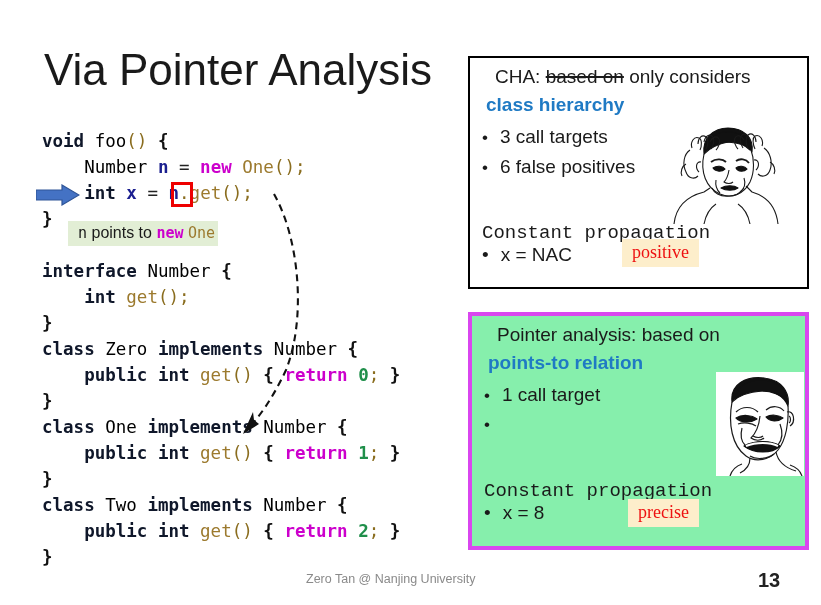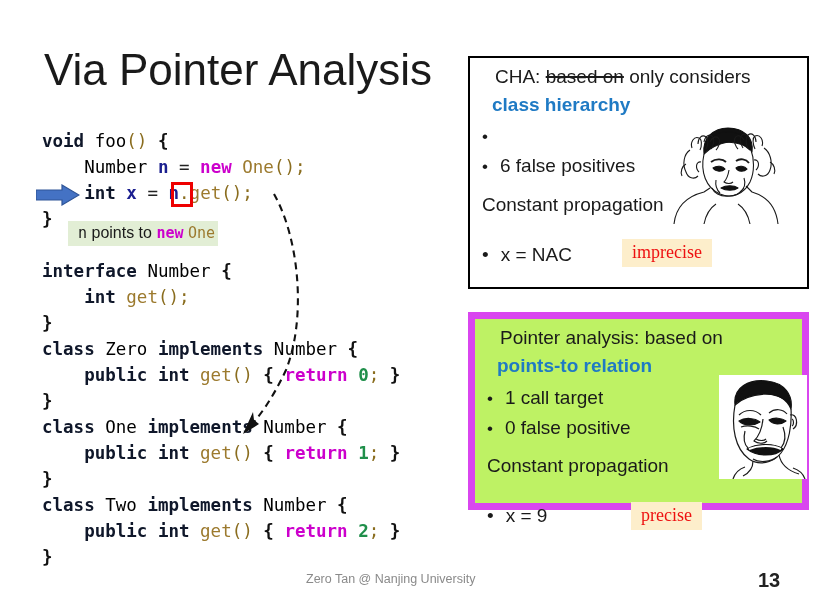--- a/index.html
+++ b/index.html
@@ -81,45 +81,45 @@
     color: #1a1a1a;
   }
   .panel-cha {
     left: 468px; top: 56px;
     width: 341px; height: 233px;
     background: #ffffff;
     border: 2px solid #000000;
   }
   .panel-pta {
     left: 468px; top: 312px;
-    width: 341px; height: 198px;
-    background: #bef264;
-    border: 7px solid #d946ef;
+    width: 341px; height: 238px;
+    background: #86efac;
+    border: 4px solid #d946ef;
   }
   .p-inner { position: relative; width: 100%; height: 100%; }
 
   .p-head {
     position: absolute; left: 25px; top: 8px;
     font-size: 19px; white-space: nowrap;
   }
   .strike { text-decoration: line-through; text-decoration-thickness: 2px; }
   .p-sub {
-    position: absolute; left: 22px; top: 36px;
+    position: absolute; left: 16px; top: 36px;
     font-size: 19px; font-weight: bold; color: #1f7ac4;
     white-space: nowrap;
   }
   .p-bullets { position: absolute; left: 12px; top: 64px; }
   .p-bullet {
     font-size: 19px; line-height: 29px; white-space: nowrap;
     display: flex; align-items: baseline; gap: 12px;
   }
   .p-bullet .dot { font-size: 17px; line-height: 29px; }
   .p-cp {
-    position: absolute; left: 12px; top: 136px;
-    font-size: 19px; white-space: nowrap;
+    position: absolute; left: 12px; top: 164px;
+    font-size: 19px; white-space: nowrap; font-family: Liberation Mono, monospace;
   }
   .p-last {
     position: absolute; left: 12px; top: 186px;
     font-size: 19px; white-space: nowrap;
     display: flex; align-items: baseline; gap: 12px;
   }
   .tagbox {
     position: absolute;
     background: #fdeecb;
     color: #ee1111;
@@ -170,32 +170,33 @@
     <polygon points="243,434 259,424 254,420 253,412" fill="#111111"></polygon>
   </svg>
 
   <div class="panel panel-cha">
     <div class="p-inner">
       <div class="p-head"><span>CHA: </span><span class="strike">based on</span><span> only considers</span></div>
       <div class="p-sub">class hierarchy</div>
       <div class="p-bullets">
         <div class="p-bullet">
             <span class="dot">•</span>
+            <span>3 call targets</span>
           </div>
         <div class="p-bullet">
             <span class="dot">•</span>
             <span>6 false positives</span>
           </div>
       </div>
       <div class="p-cp">Constant propagation</div>
       <div class="p-last">
           <span class="dot">•</span>
           <span>x = NAC</span>
         </div>
-      <div class="tagbox tag-imprecise">imprecise</div>
+      <div class="tagbox tag-imprecise">positive</div>
 
       <svg class="meme meme-cha" viewBox="0 0 120 104">
         <g fill="none" stroke="#1a1a1a" stroke-width="1.1" stroke-linejoin="round">
 
           <path d="M8 104 C10 86 22 76 38 72 L44 68"></path>
           <path d="M112 104 C110 86 100 76 86 72 L80 66"></path>
           <path d="M38 104 C40 94 44 88 50 84"></path>
           <path d="M84 104 C82 94 78 88 72 84"></path>
 
           <path d="M46 68 C50 78 70 80 78 68"></path>
@@ -243,27 +244,26 @@
     <div class="p-inner">
       <div class="p-head">Pointer analysis: based on</div>
       <div class="p-sub">points-to relation</div>
       <div class="p-bullets">
         <div class="p-bullet">
             <span class="dot">•</span>
             <span>1 call target</span>
           </div>
         <div class="p-bullet">
             <span class="dot">•</span>
-            <span>0 false positive</span>
           </div>
       </div>
       <div class="p-cp">Constant propagation</div>
       <div class="p-last">
           <span class="dot">•</span>
-          <span>x = 9</span>
+          <span>x = 8</span>
         </div>
       <div class="tagbox tag-precise">precise</div>
 
       <svg class="meme meme-pta" viewBox="0 0 88 104">
         <rect x="0" y="0" width="88" height="104" fill="#ffffff"></rect>
         <g fill="none" stroke="#1a1a1a" stroke-width="1.2" stroke-linejoin="round">
 
           <path d="M16 30 C14 12 30 4 48 6 C66 8 74 20 72 34 C68 24 58 18 46 19 C32 20 22 24 16 30 Z" fill="#111" stroke="#111"></path>
           <path d="M20 26 C30 16 58 16 70 28 C72 18 62 8 46 8 C30 8 20 16 20 26 Z" fill="#111" stroke="#111"></path>
 

